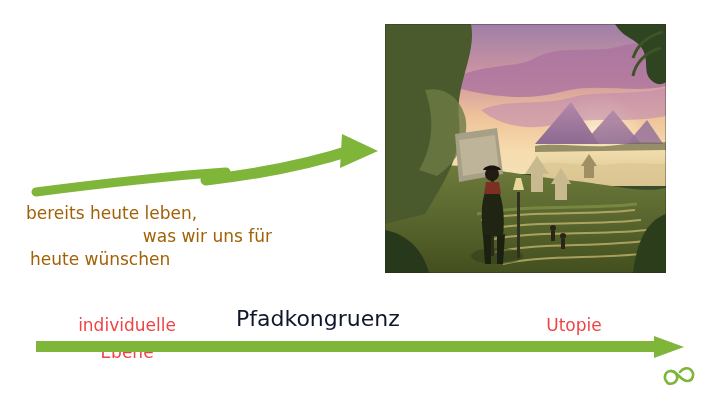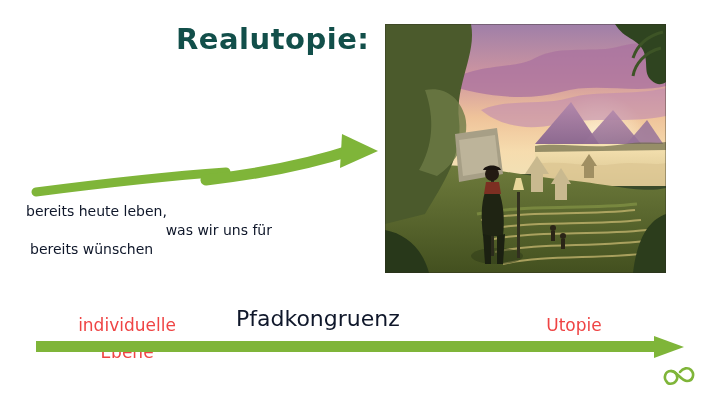--- a/index.html
+++ b/index.html
@@ -50,22 +50,22 @@
     height: 80px;
   }
 
   
   #caption {
     position: absolute;
     left: 22px;
     top: 202px;
     width: 250px;
     font-family: "DejaVu Sans", sans-serif;
-    font-size: 14px;
-    color: #0f172a;
+    font-size: 17px;
+    color: #a16207;
     line-height: 1.35;
   }
   #caption .l1 { text-align: left;   padding-left: 4px; }
   #caption .l2 { text-align: right;   padding-left: 22px; }
   #caption .l3 { text-align: left;   padding-left: 8px; }
 
   
   #axis {
     position: absolute;
     left: 36px;
@@ -100,21 +100,20 @@
     top: 362px;
     width: 34px;
     height: 28px;
   }
 </style>
 </head>
 <body>
 
 <div id="slide">
 
-  <div id="title">Realutopie:</div>
 
   <div id="illustration">
     <svg width="281" height="249" viewBox="0 0 281 249" xmlns="http://www.w3.org/2000/svg" aria-hidden="true">
       <defs>
         <linearGradient id="sky" x1="0" y1="0" x2="0" y2="1">
           <stop offset="0%" stop-color="#9f7fa8"></stop>
           <stop offset="35%" stop-color="#cf96a0"></stop>
           <stop offset="62%" stop-color="#efc39a"></stop>
           <stop offset="85%" stop-color="#f6dcae"></stop>
           <stop offset="100%" stop-color="#f2e0b4"></stop>
@@ -227,21 +226,21 @@
 
       <path d="M186 50 C238 44 290 34 332 20" stroke="#7fb539" stroke-width="11" fill="none" stroke-linecap="round"></path>
 
       <path d="M322 4 L358 21 L320 38 Z" fill="#7fb539"></path>
     </svg>
   </div>
 
   <div id="caption">
     <div class="l1">bereits heute leben,</div>
     <div class="l2">was wir uns für</div>
-    <div class="l3">bereits wünschen</div>
+    <div class="l3">heute wünschen</div>
   </div>
 
   <div id="axis-label">Pfadkongruenz</div>
 
   <div id="axis-left" class="axis-end">
     <div>individuelle</div>
     <div>Ebene</div>
   </div>
   <div id="axis-right" class="axis-end">
     <div>Utopie</div>

